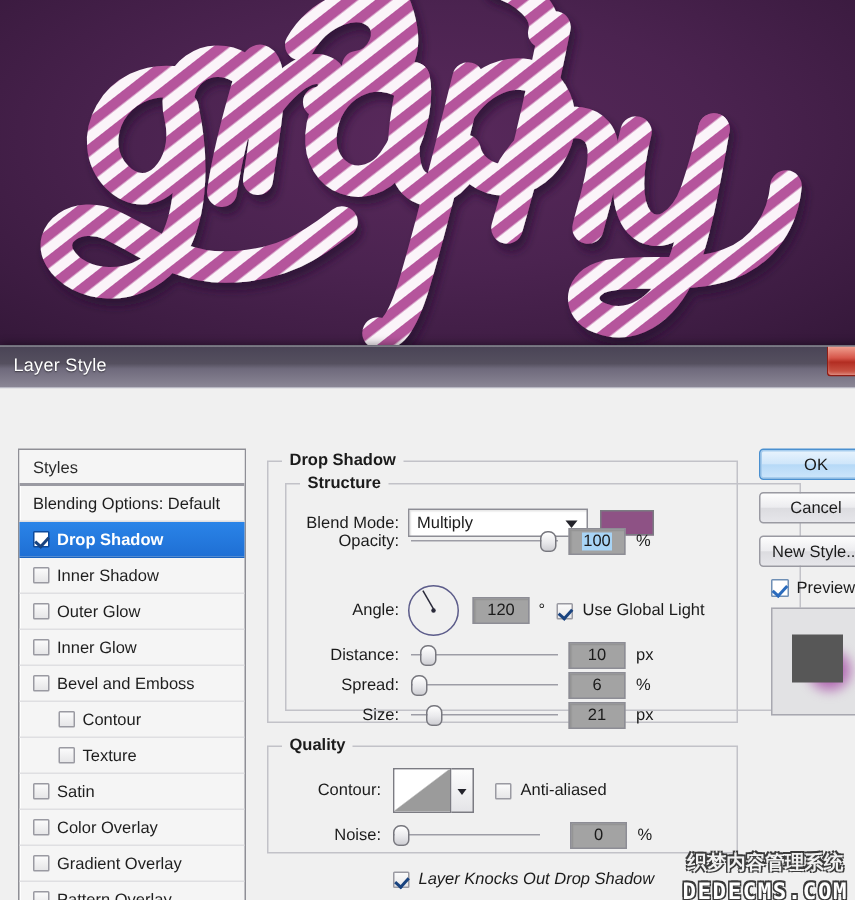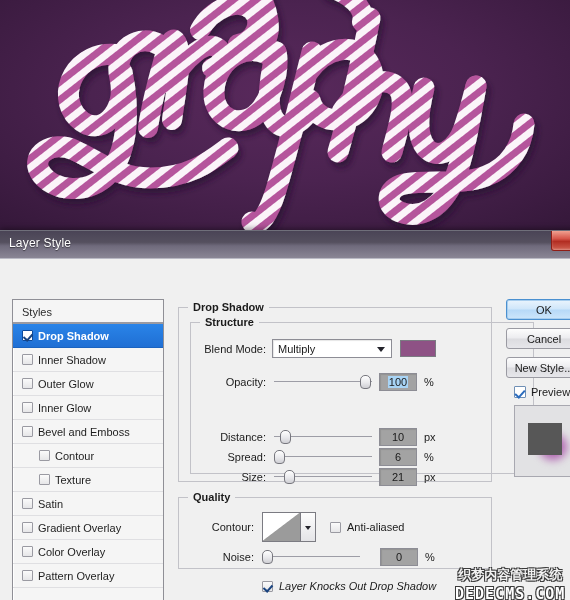--- a/index.html
+++ b/index.html
@@ -305,20 +305,23 @@
 
     <div id="titlebar">
       <div id="title-text">Layer Style</div>
       <div id="close-btn"></div>
     </div>
 
     <div id="dlg-body">
 
       <div id="styles-panel">
         <div class="sl-head">Styles</div>
+        <div class="sl-item plain">
+          <span>Blending Options: Default</span>
+        </div>
 
         <div class="sl-item selected">
           <span class="cb checked"></span>
           <span>Drop Shadow</span>
         </div>
         <div class="sl-item">
           <span class="cb"></span>
           <span>Inner Shadow</span>
         </div>
         <div class="sl-item">
@@ -340,25 +343,25 @@
         <div class="sl-item indent">
           <span class="cb"></span>
           <span>Texture</span>
         </div>
         <div class="sl-item">
           <span class="cb"></span>
           <span>Satin</span>
         </div>
         <div class="sl-item">
           <span class="cb"></span>
+          <span>Color Overlay</span>
+        </div>
+        <div class="sl-item">
+          <span class="cb"></span>
           <span>Gradient Overlay</span>
-        </div>
-        <div class="sl-item">
-          <span class="cb"></span>
-          <span>Color Overlay</span>
         </div>
         <div class="sl-item">
           <span class="cb"></span>
           <span>Pattern Overlay</span>
         </div>
 
       </div>
 
       <div id="settings">
 
@@ -370,32 +373,47 @@
 
             <div class="row" style="left:9px; top:16px; width:274px;">
               <div class="lbl" style="width:66px;">Blend Mode:</div>
               <div class="combo" style="margin-left:6px;">
                 <span class="combo-text">Multiply</span>
                 <span class="combo-arrow"></span>
               </div>
               <div class="swatch" id="shadow-swatch" style="margin-left: 8px; background: rgb(142, 82, 133);"></div>
             </div>
 
-            <div class="row" style="left:9px; top:50px; width:274px;">
+            <div class="row" style="left:9px; top:29px; width:274px;">
               <div class="lbl" style="width:66px;">Opacity:</div>
               <div class="slider" style="width:98px; margin-left:8px;">
                 <div class="track"></div>
                 <div class="thumb" style="left:86px;"></div>
               </div>
               <div class="numfield sel" style="width:38px; margin-left:7px;">
                 <span>100</span>
               </div>
               <div class="unit" style="margin-left:7px;">%</div>
             </div>
 
+            <div class="row" style="left:9px; top:66px; width:274px; height:36px;">
+              <div class="lbl" style="width:66px;">Angle:</div>
+              <div class="dial" style="margin-left:6px;">
+                <div class="needle"></div>
+                <div class="dot"></div>
+              </div>
+              <div class="numfield" style="width:38px; margin-left:9px;">
+                <span>120</span>
+              </div>
+              <div class="unit" style="margin-left:6px;">°</div>
+              <div class="chk-row" style="margin-left:8px;">
+                <span class="cb checked"></span>
+                <span>Use Global Light</span>
+              </div>
+            </div>
 
             <div class="row" style="left:9px; top:105px; width:274px;">
               <div class="lbl" style="width:66px;">Distance:</div>
               <div class="slider" style="width:98px; margin-left:8px;">
                 <div class="track"></div>
                 <div class="thumb" style="left:6px;"></div>
               </div>
               <div class="numfield" style="width:38px; margin-left:7px;">
                 <span>10</span>
               </div>

